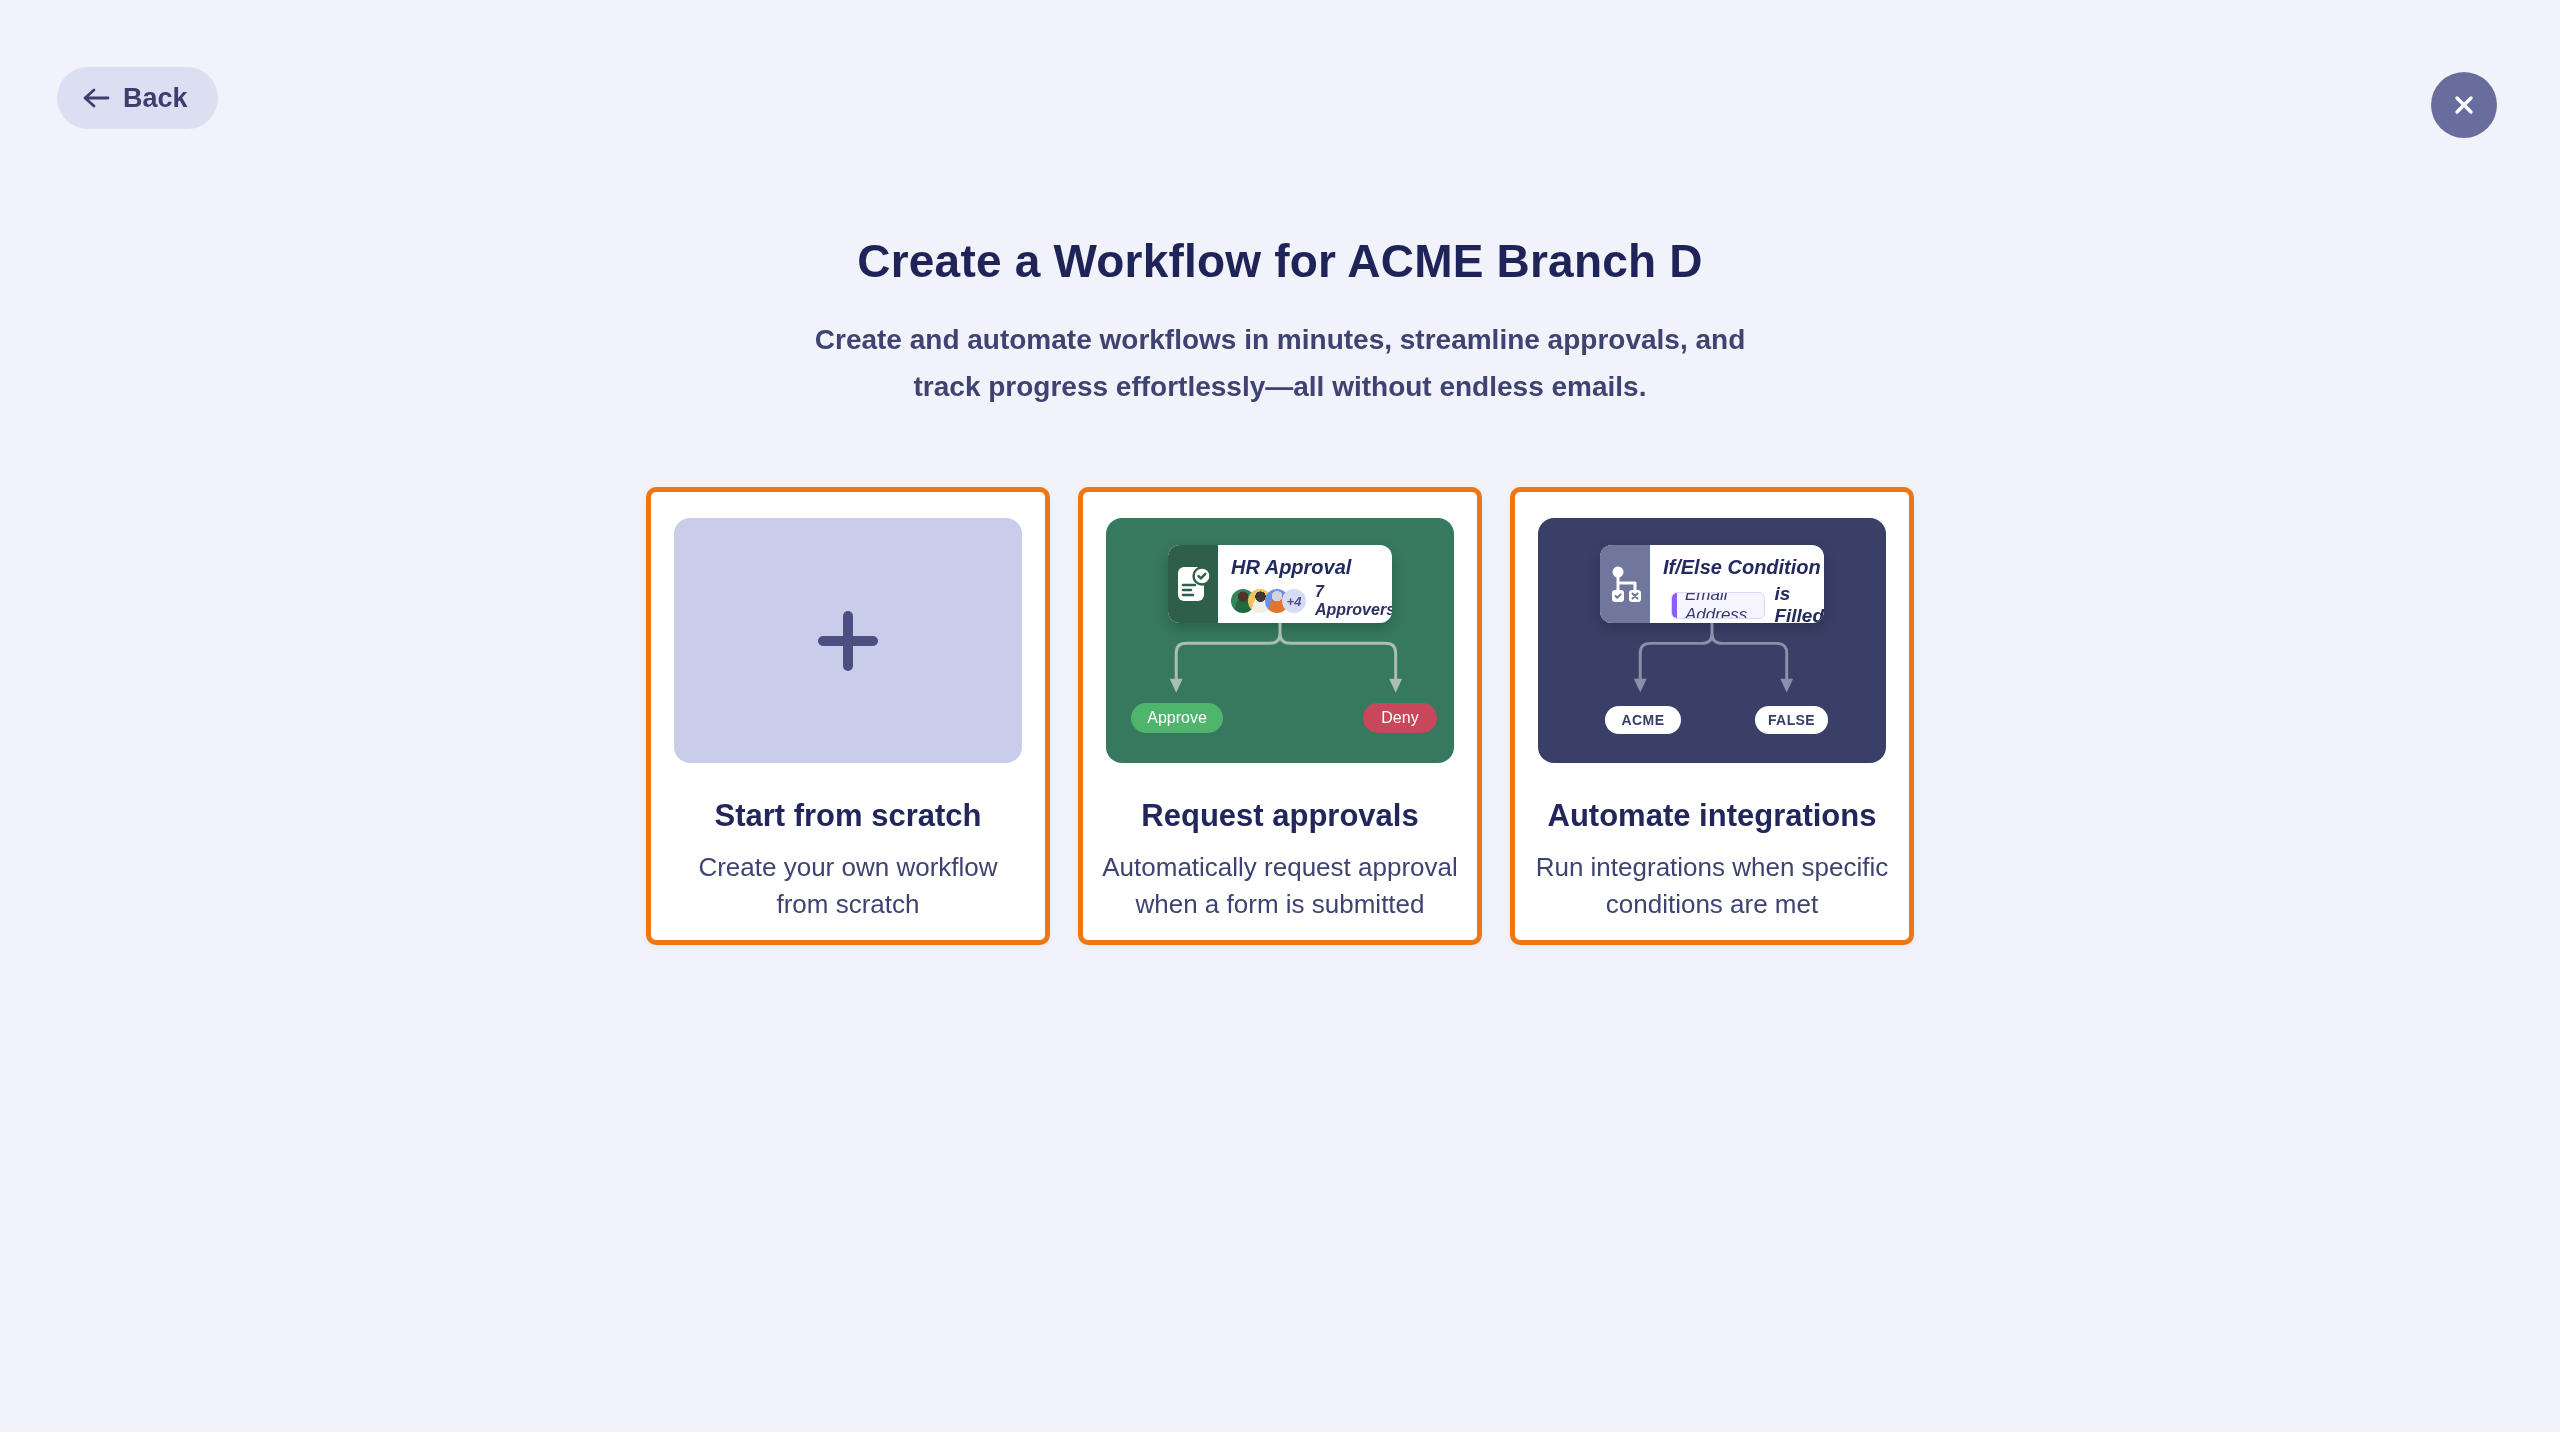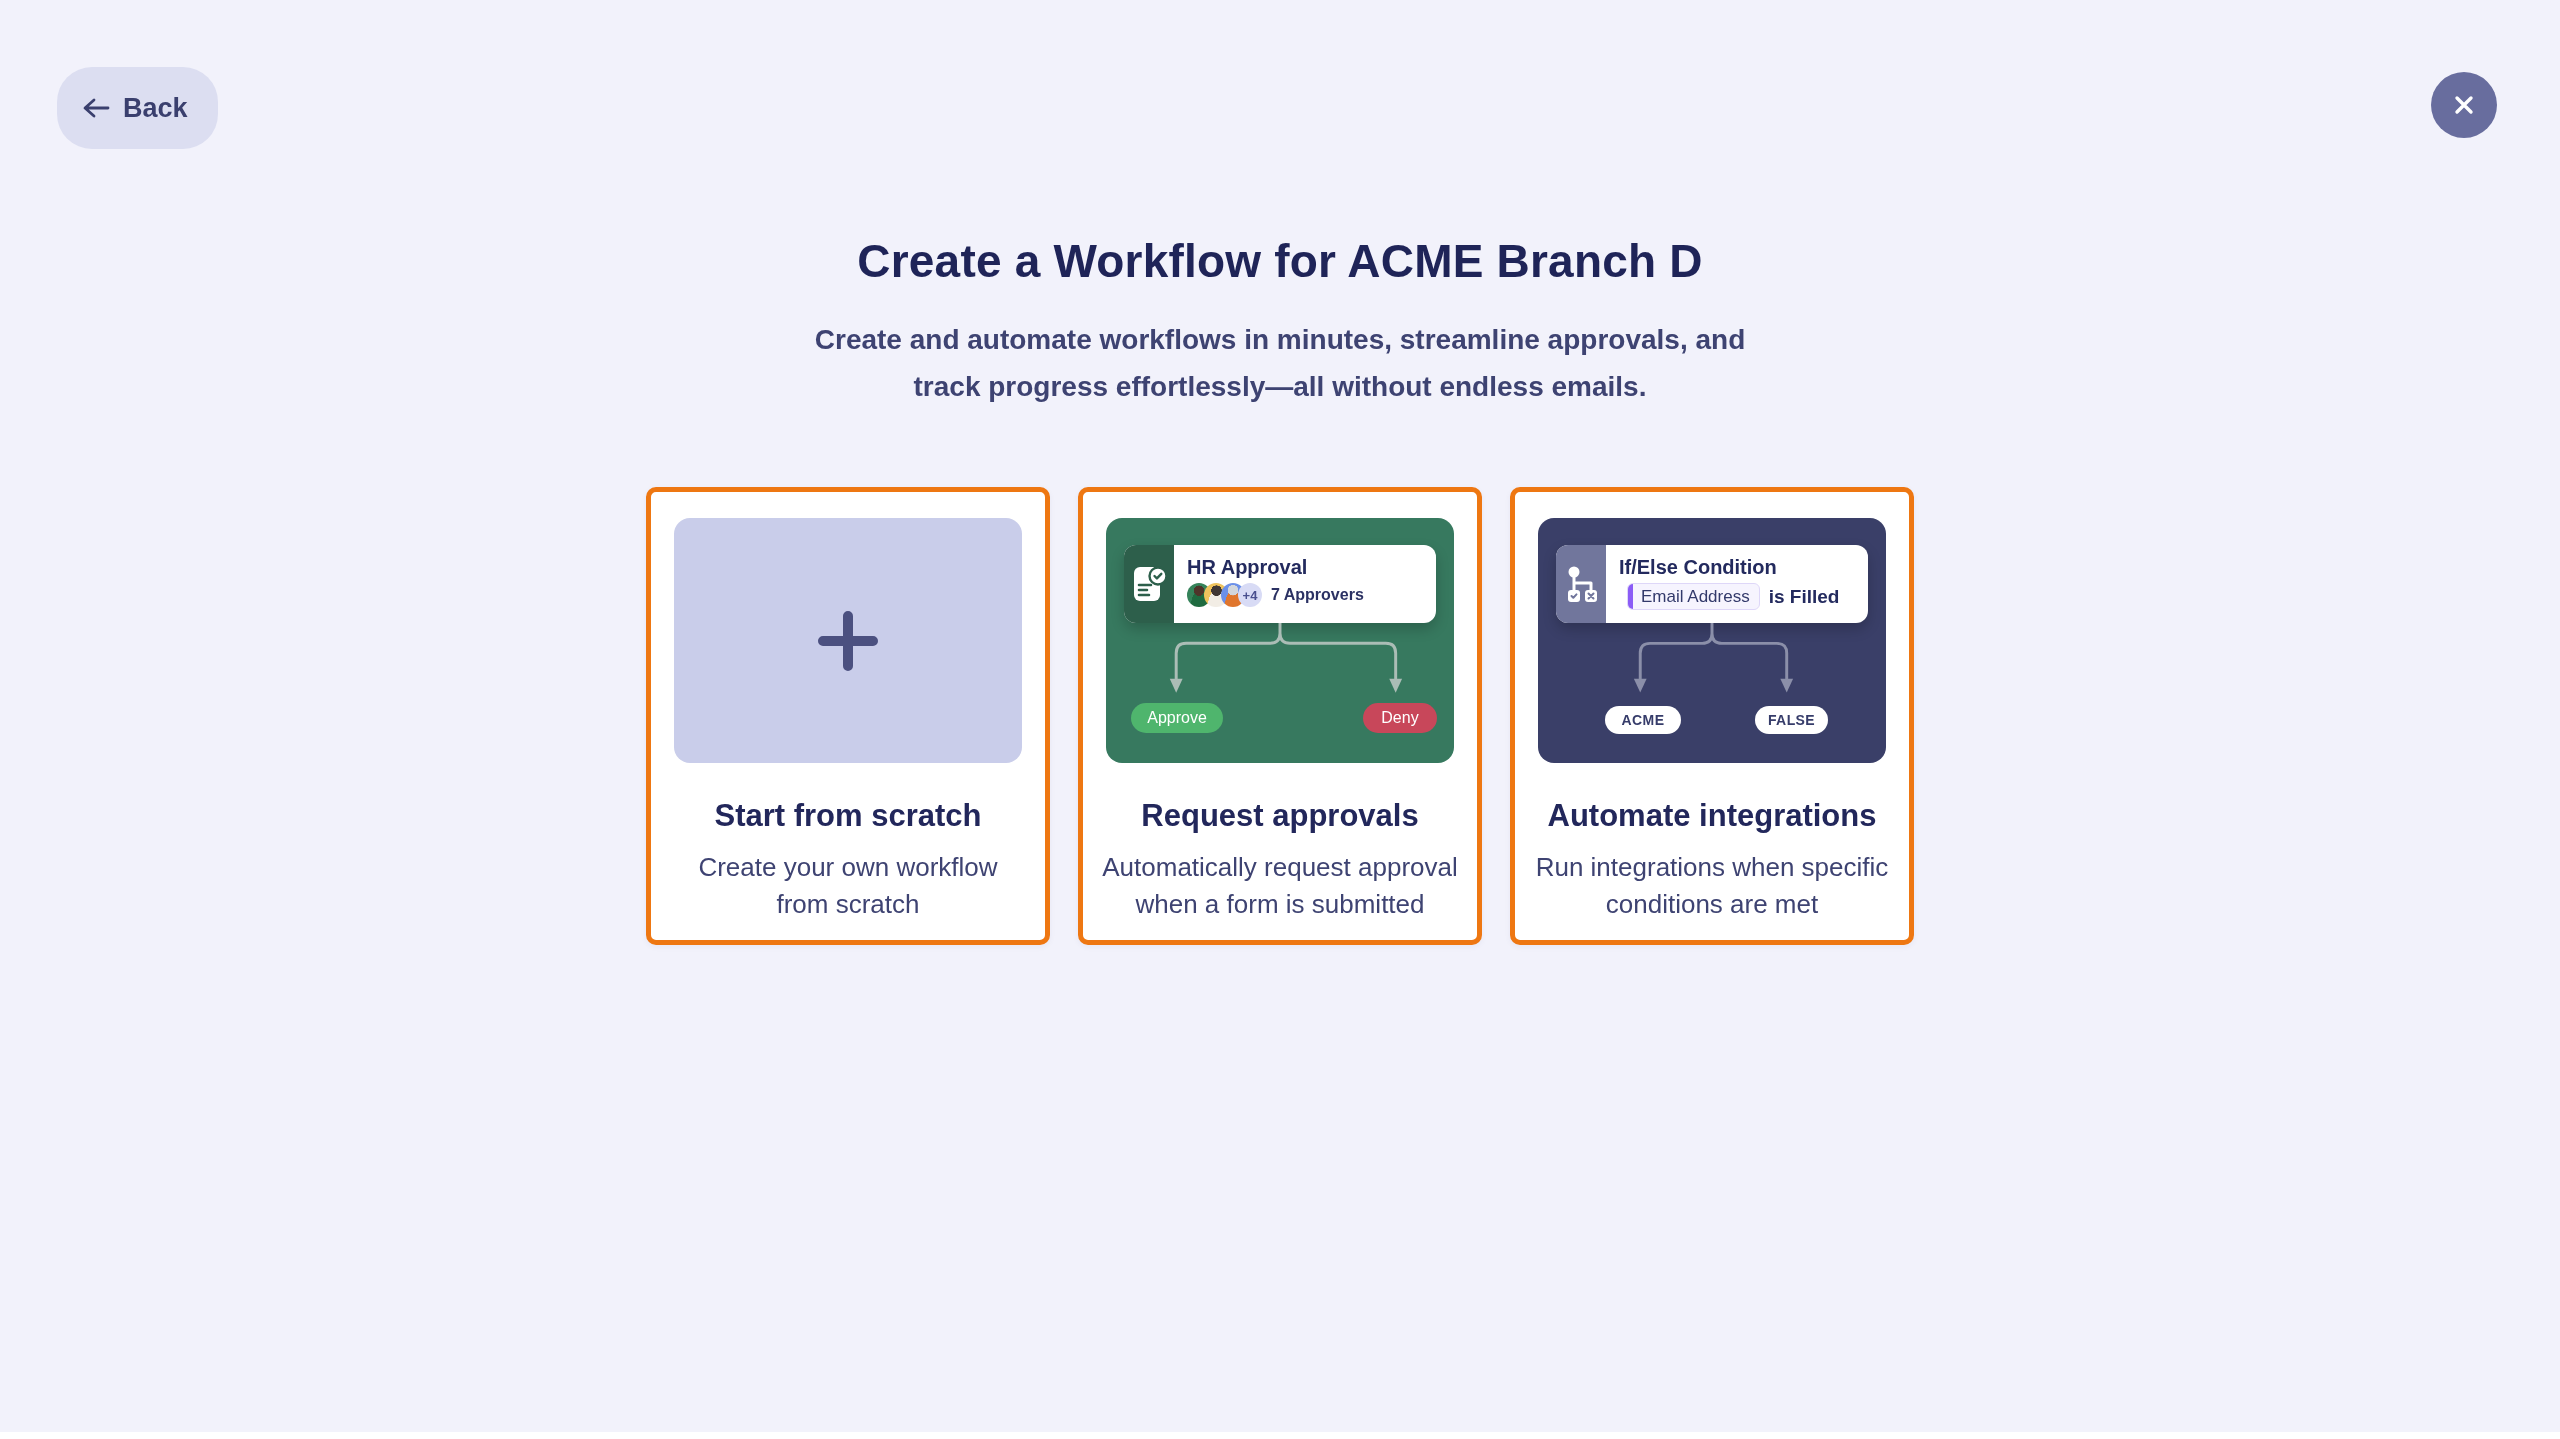--- a/index.html
+++ b/index.html
@@ -8,21 +8,21 @@
     font-family:"Liberation Sans", sans-serif;
     background:#f2f2fb;
     overflow:hidden;
     color:#22275b;
   }
   .screen { position:relative; width:2560px; height:1439px; }
 
   
   .back-btn {
     position:absolute; left:57px; top:67px;
-    height:82px; padding:0 30px 0 24px;
+    height:62px; padding:0 30px 0 24px;
     display:flex; align-items:center; gap:12px;
     background:#dcdef1; border:none; border-radius:35px;
     font-family:inherit; font-size:27px; font-weight:700; color:#3a3f6e;
     cursor:pointer;
   }
   .close-btn {
     position:absolute; right:63px; top:72px;
     width:66px; height:66px; border-radius:50%;
     background:#686d9e; border:none; cursor:pointer;
     display:flex; align-items:center; justify-content:center;
@@ -56,24 +56,25 @@
   .panel-green    { background:#37795f; }
   .panel-navy     { background:#3a3f68; }
 
   .card-title { margin-top:35px; text-align:center; font-size:31px; font-weight:700; color:#22275b; }
   .card-desc  { margin-top:15px; text-align:center; font-size:26px; line-height:37px; color:#3e4372; }
   .card-desc span { display:block; }
 
   
   .flow-node {
     position:absolute; top:27px; left:50%; transform:translateX(-50%);
-    width:312px; height:78px;
+    width:224px; height:78px;
     background:#ffffff; border-radius:12px;
     display:flex; overflow:hidden;
     box-shadow:0 6px 14px rgba(0,0,0,0.20);
+    font-style:italic;
   }
   .node-tile { width:50px; flex:none; display:flex; align-items:center; justify-content:center; }
   .tile-green { background:#2d5f4b; }
   .tile-slate { background:#71769c; }
   .node-body { flex:1; padding:11px 0 0 13px; display:flex; flex-direction:column; gap:5px; }
   .node-title { font-size:20px; font-weight:700; color:#232a5e; line-height:22px; }
 
   .approver-row { display:flex; align-items:center; }
   .avatar { width:24px; height:24px; border-radius:50%; flex:none; }
   .avatar + .avatar, .avatar + .plus-badge { margin-left:-7px; }

